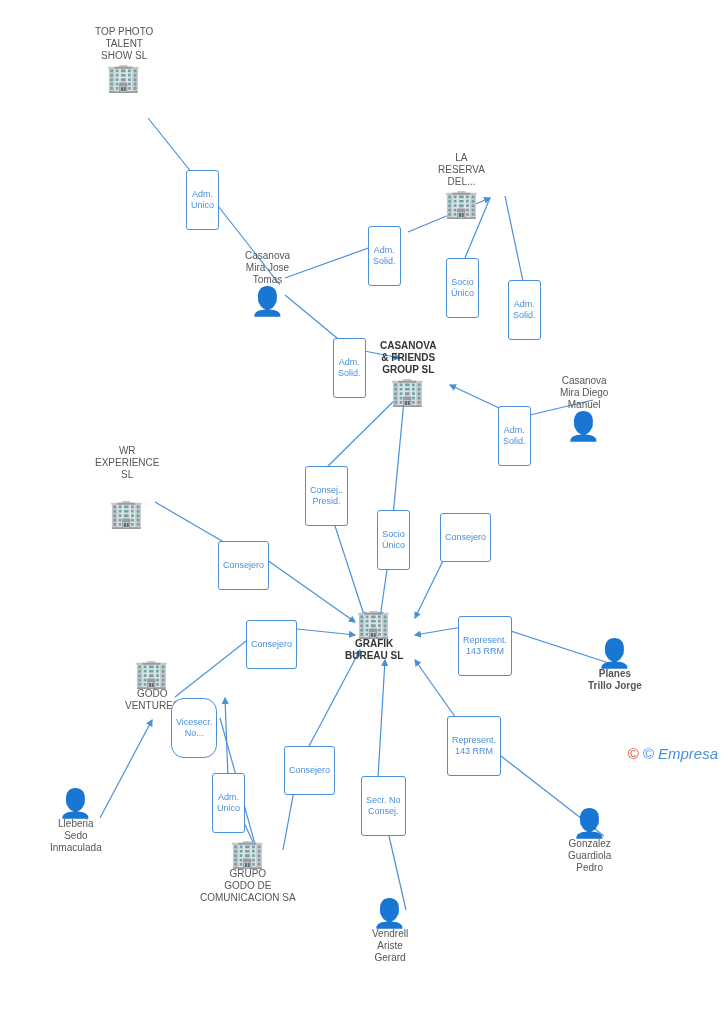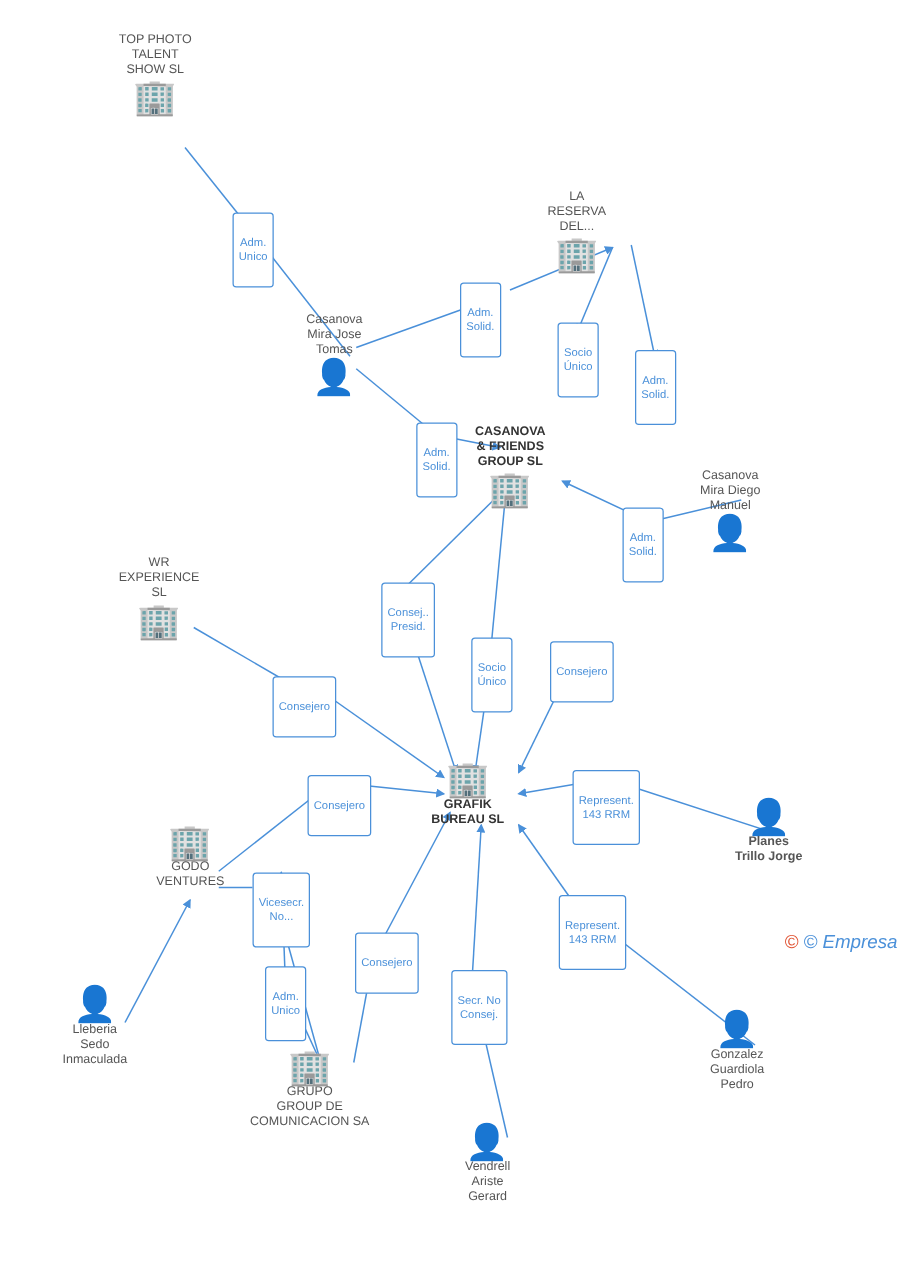--- a/index.html
+++ b/index.html
@@ -160,21 +160,21 @@
     <div class="building-icon building-red" style="color: rgb(224, 80, 48);">🏢</div>
   </div>
 
   <div class="node" style="left:560px; top:375px;">
     <div class="node-label" style="white-space:pre-line;">Casanova
 Mira Diego
 Manuel</div>
     <div class="person-icon">👤</div>
   </div>
 
-  <div class="node" style="left:95px; top:445px;">
+  <div class="node" style="left:95px; top:445px;gap:17px;">
     <div class="node-label" style="white-space:pre-line;">WR
 EXPERIENCE
 SL</div>
     <div class="building-icon building-gray">🏢</div>
   </div>
 
   <div class="node" style="left:345px; top:610px;">
     <div class="building-icon building-gray">🏢</div>
     <div class="node-label" style="white-space:pre-line; font-weight:bold; color:#333;">GRAFIK
 BUREAU SL</div>
@@ -195,21 +195,21 @@
   <div class="node" style="left:50px; top:790px;">
     <div class="person-icon">👤</div>
     <div class="node-label" style="white-space:pre-line;">Lleberia
 Sedo
 Inmaculada</div>
   </div>
 
   <div class="node" style="left:200px; top:840px;">
     <div class="building-icon building-gray">🏢</div>
     <div class="node-label" style="white-space:pre-line;">GRUPO
-GROUP DE
+GODO DE
 COMUNICACION SA</div>
   </div>
 
   <div class="node" style="left:372px; top:900px;">
     <div class="person-icon">👤</div>
     <div class="node-label" style="white-space:pre-line;">Vendrell
 Ariste
 Gerard</div>
   </div>
 
@@ -234,21 +234,21 @@
 Solid.</div>
   <div class="role-badge" style="left: 305px; top: 466px; white-space: pre-line;">Consej..
 Presid.</div>
   <div class="role-badge" style="left: 377px; top: 510px; white-space: pre-line;">Socio
 Único</div>
   <div class="role-badge" style="left: 440px; top: 513px; white-space: pre-line;">Consejero</div>
   <div class="role-badge" style="left: 218px; top: 541px; white-space: pre-line;">Consejero</div>
   <div class="role-badge" style="left: 458px; top: 616px; white-space: pre-line;">Represent.
 143 RRM</div>
   <div class="role-badge" style="left: 246px; top: 620px; white-space: pre-line;">Consejero</div>
-  <div class="role-badge" style="left: 202px; top: 698px; white-space: pre-line;">Vicesecr.
+  <div class="role-badge" style="left: 171px; top: 698px; white-space: pre-line; border-radius: 13px;">Vicesecr.
 No...</div>
   <div class="role-badge" style="left: 447px; top: 716px; white-space: pre-line;">Represent.
 143 RRM</div>
   <div class="role-badge" style="left: 212px; top: 773px; white-space: pre-line;">Adm.
 Unico</div>
   <div class="role-badge" style="left: 284px; top: 746px; white-space: pre-line;">Consejero</div>
   <div class="role-badge" style="left: 361px; top: 776px; white-space: pre-line;">Secr.  No
 Consej.</div>
 
   <div class="watermark">

